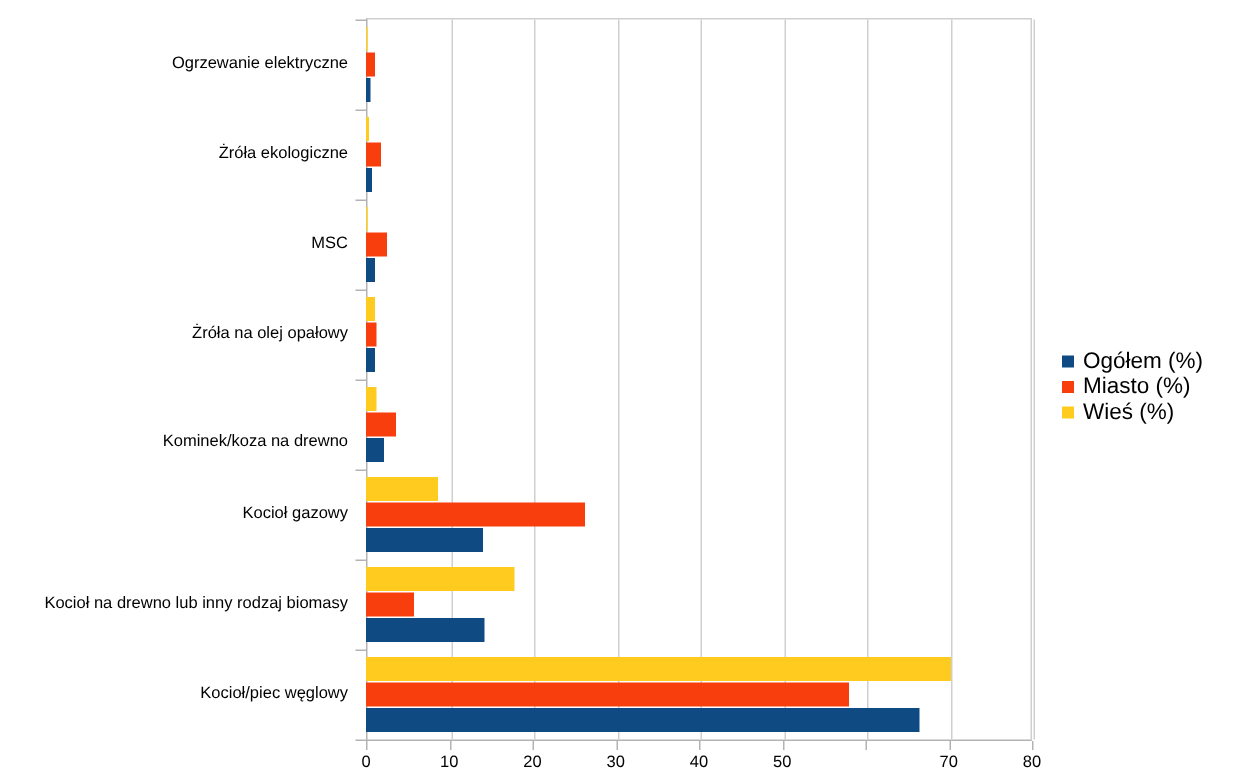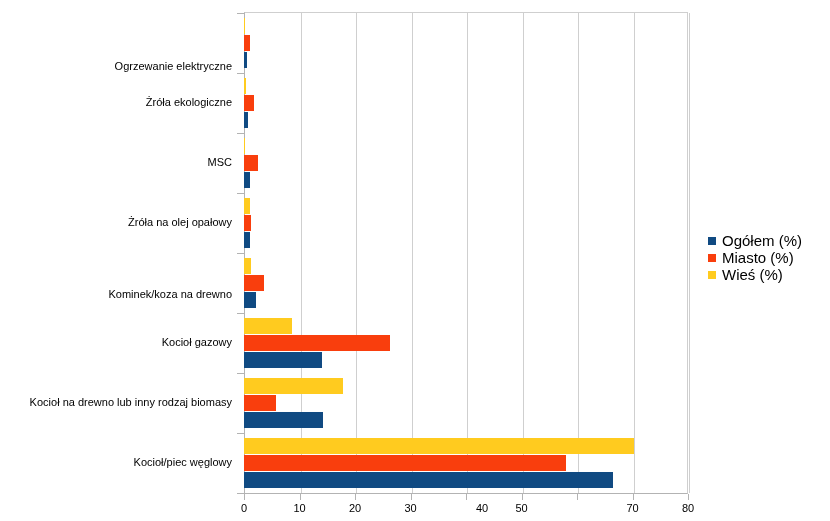--- a/index.html
+++ b/index.html
@@ -284,21 +284,21 @@
       <div class="cat-tick" style="top: 133px;"></div>
       <div class="cat-tick" style="top: 193px;"></div>
       <div class="cat-tick" style="top: 253px;"></div>
       <div class="cat-tick" style="top: 313px;"></div>
       <div class="cat-tick" style="top: 373px;"></div>
       <div class="cat-tick" style="top: 433px;"></div>
       <div class="cat-tick" style="top: 493px;"></div>
       <div class="cat-tick" style="top: 13px;"></div>
     </div>
   <div id="cat-labels">
-      <div class="cat-label" style="top: 36px; margin-top: 24px;">Ogrzewanie elektryczne</div>
+      <div class="cat-label" style="top: 36px;">Ogrzewanie elektryczne</div>
       <div class="cat-label" style="top: 96px;">Żróła ekologiczne</div>
       <div class="cat-label" style="top: 156px;">MSC</div>
       <div class="cat-label" style="top: 216px;">Żróła na olej opałowy</div>
       <div class="cat-label" style="top: 288px;">Kominek/koza na drewno</div>
       <div class="cat-label" style="top: 336px;">Kocioł gazowy</div>
       <div class="cat-label" style="top: 396px;">Kocioł na drewno lub inny rodzaj biomasy</div>
       <div class="cat-label" style="top: 456px;">Kocioł/piec węglowy</div>
     </div>
 
   <div class="x-ticks" id="x-ticks">
@@ -310,21 +310,21 @@
       <div class="x-tick" style="left: 277.5px;"></div>
       <div class="x-tick" style="left: 333px;"></div>
       <div class="x-tick" style="left: 388.5px;"></div>
       <div class="x-tick" style="left: 444px;"></div>
     </div>
   <div class="x-labels" id="x-labels">
       <div class="x-label" style="left: 0px;">0</div>
       <div class="x-label" style="left: 55.5px;">10</div>
       <div class="x-label" style="left: 111px;">20</div>
       <div class="x-label" style="left: 166.5px;">30</div>
-      <div class="x-label" style="left: 238px;">40</div>
+      <div class="x-label" style="left: 222px;">40</div>
       <div class="x-label" style="left: 277.5px;">50</div>
       <div class="x-label" style="left: 333px; margin-top: 29px;">60</div>
       <div class="x-label" style="left: 388.5px;">70</div>
       <div class="x-label" style="left: 444px;">80</div>
     </div>
 
   <div class="legend" id="legend">
       <div class="legend-item">
         <span class="legend-swatch" style="background: rgb(16, 74, 130);"></span>
         <span>Ogółem (%)</span>

